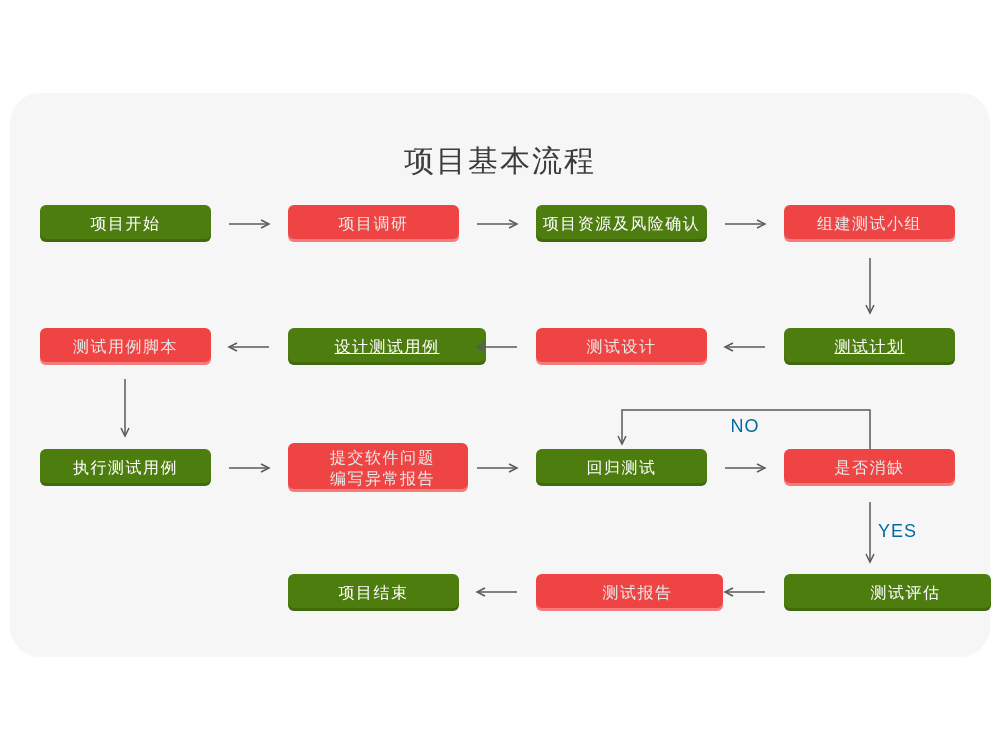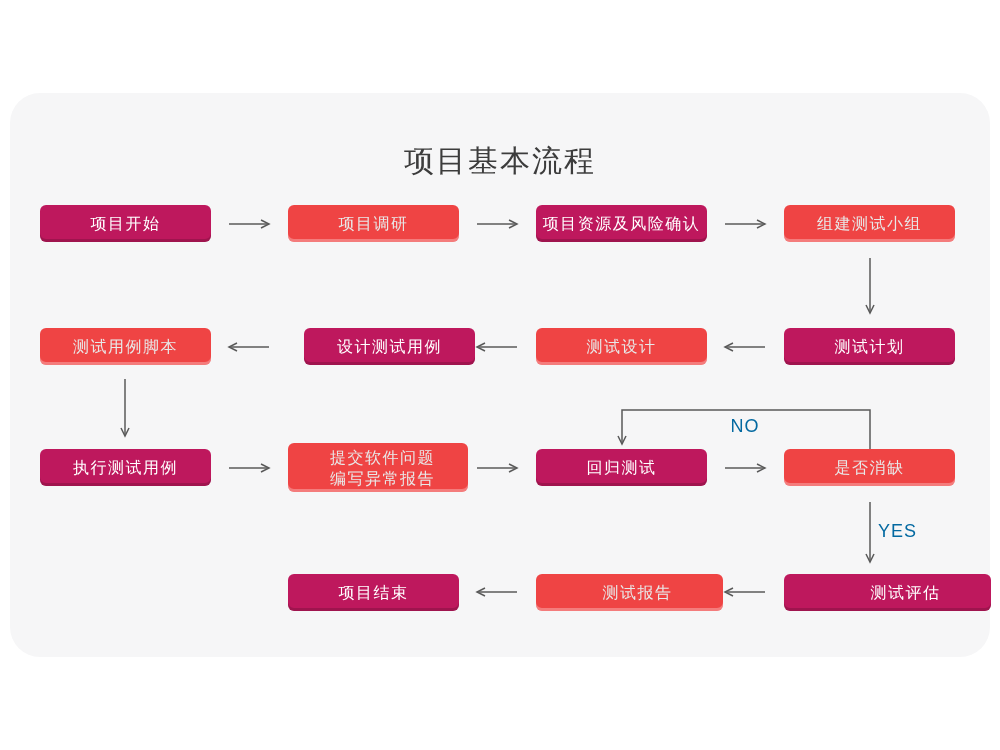--- a/index.html
+++ b/index.html
@@ -3,43 +3,43 @@
 <meta charset="utf-8">
 <style>
   html,body{margin:0;padding:0;background:#ffffff;}
   .stage{position:relative;width:1000px;height:750px;background:#ffffff;overflow:hidden;
          font-family:"Liberation Sans","DejaVu Sans",sans-serif;}
   .card{position:absolute;left:10px;top:93px;width:980px;height:564px;background:#f6f6f7;border-radius:30px;}
   .title{position:absolute;left:0;right:0;top:141px;text-align:center;font-size:30px;letter-spacing:2px;
          color:#3c3c3c;font-weight:500;}
   .node{position:absolute;display:flex;align-items:center;justify-content:center;border-radius:6px;
         font-size:16px;letter-spacing:1.5px;text-align:center;white-space:pre-line;line-height:21px;}
-  .node.primary{background:#be185d;color:#ffffff;box-shadow:inset 0 -3px 0 rgba(0,0,0,0.16);}
+  .node.primary{background:#4d7c0f;color:#ffffff;box-shadow:inset 0 -3px 0 rgba(0,0,0,0.16);}
   .node.secondary{background:#ef4444;color:#e8e8e8;box-shadow:inset 0 -3px 0 rgba(255,255,255,0.30);}
   .edge-label{position:absolute;color:#0369a1;font-size:18px;letter-spacing:1px;}
   svg.arrows{position:absolute;left:0;top:0;width:1000px;height:750px;pointer-events:none;}
   svg.arrows path{fill:none;stroke:#5a5a5a;stroke-width:1.5;}
 </style>
 </head>
 <body>
 
 <div class="stage">
   <div class="card"></div>
 
   <div class="title">项目基本流程</div>
 
   <div class="node primary" style="left:40px;top:205px;width:171px;height:37px;">项目开始</div>
   <div class="node secondary" style="left:288px;top:205px;width:171px;height:37px;">项目调研</div>
   <div class="node primary" style="left:536px;top:205px;width:171px;height:37px;">项目资源及风险确认</div>
   <div class="node secondary" style="left:784px;top:205px;width:171px;height:37px;">组建测试小组</div>
 
   <div class="node secondary" style="left:40px;top:328px;width:171px;height:37px;">测试用例脚本</div>
-  <div class="node primary" style="left:304px;top:328px;width:171px;height:37px;">设计测试用例</div>
+  <div class="node primary" style="left:288px;top:328px;width:198px;height:37px;text-decoration:underline;">设计测试用例</div>
   <div class="node secondary" style="left:536px;top:328px;width:171px;height:37px;">测试设计</div>
-  <div class="node primary" style="left:784px;top:328px;width:171px;height:37px;">测试计划</div>
+  <div class="node primary" style="left:784px;top:328px;width:171px;height:37px;text-decoration:underline;">测试计划</div>
 
   <div class="node primary" style="left:40px;top:449px;width:171px;height:37px;">执行测试用例</div>
   <div class="node secondary" style="left:288px;top:443px;width:171px;height:49px;padding-left:9px;">提交软件问题
 编写异常报告</div>
   <div class="node primary" style="left:536px;top:449px;width:171px;height:37px;">回归测试</div>
   <div class="node secondary" style="left:784px;top:449px;width:171px;height:37px;">是否消缺</div>
 
   <div class="node primary" style="left:288px;top:574px;width:171px;height:37px;">项目结束</div>
   <div class="node secondary" style="left:536px;top:574px;width:171px;height:37px;padding-left:16px;">测试报告</div>
   <div class="node primary" style="left:784px;top:574px;width:171px;height:37px;padding-left:36px;">测试评估</div>

